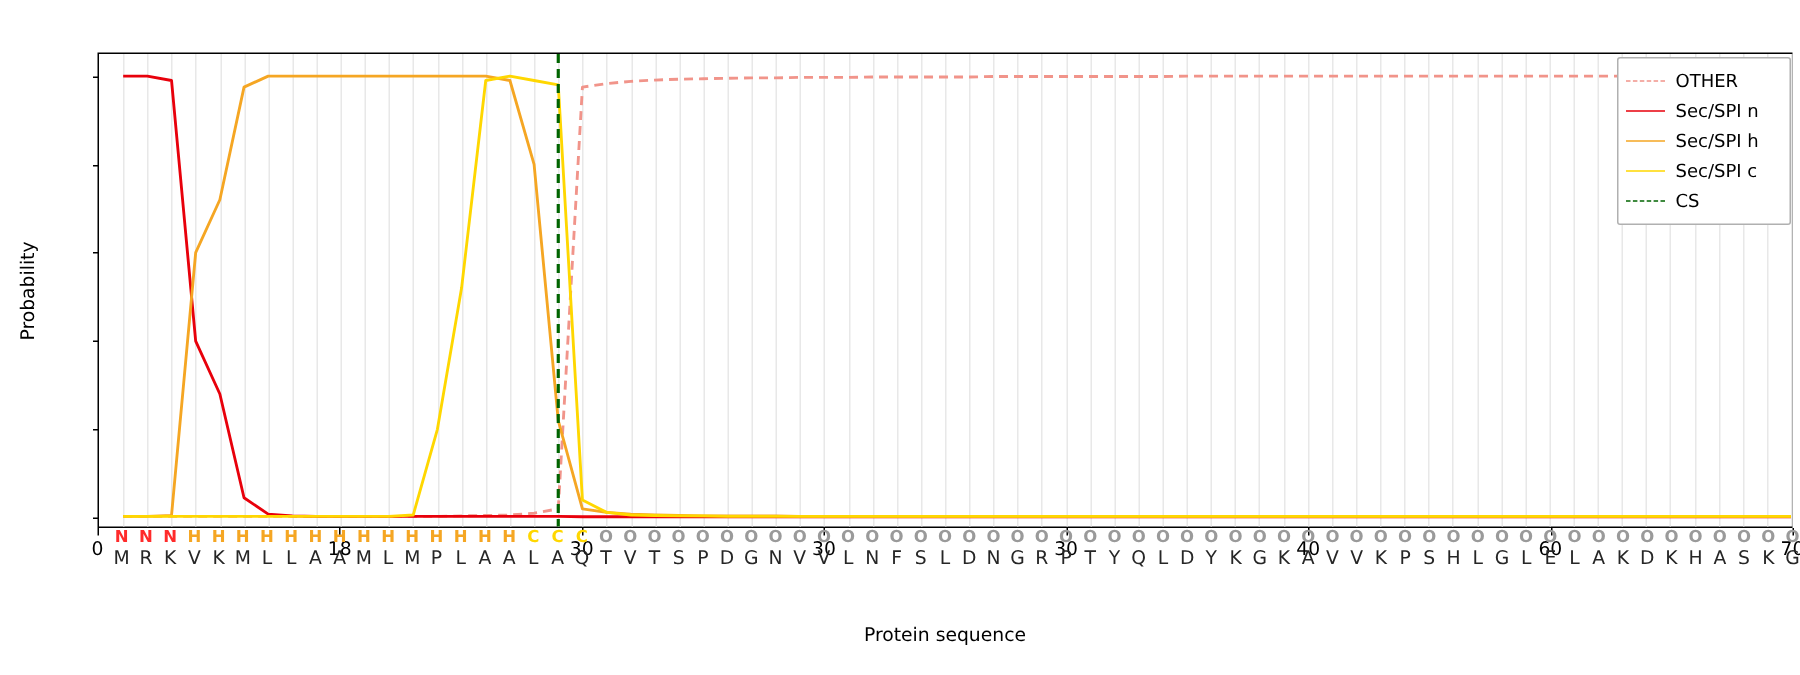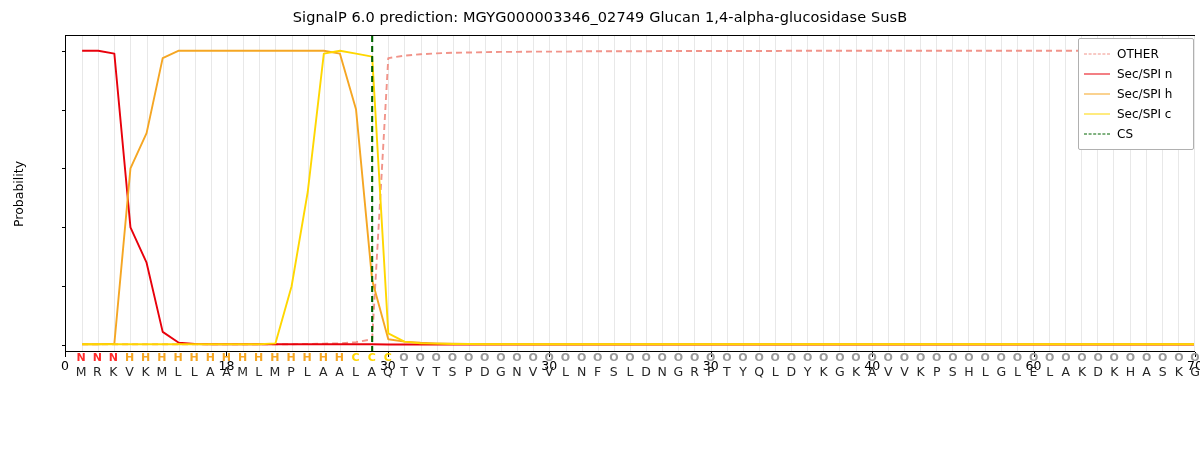--- a/index.html
+++ b/index.html
@@ -59,21 +59,20 @@
     position:absolute;left:0;top:50%;width:100%;height:0;
     border-top-width:1.9px;border-top-style:solid;transform:translateY(-50%);
   }
   .legend-label{font-size:12px;color:#000;white-space:nowrap;}
 </style>
 </head>
 <body>
 
 <div id="root">
 
-  <div id="title">SignalP 6.0 prediction: MGYG000003346_02749 Glucan 1,4-alpha-glucosidase SusB</div>
 
   <div id="plot">
     <div id="gridlayer">
         <div style="position: absolute; top: 0px; bottom: 0px; width: 1px; background: rgb(232, 232, 232); left: 1.42857%;"></div>
         <div style="position: absolute; top: 0px; bottom: 0px; width: 1px; background: rgb(232, 232, 232); left: 2.85714%;"></div>
         <div style="position: absolute; top: 0px; bottom: 0px; width: 1px; background: rgb(232, 232, 232); left: 4.28571%;"></div>
         <div style="position: absolute; top: 0px; bottom: 0px; width: 1px; background: rgb(232, 232, 232); left: 5.71429%;"></div>
         <div style="position: absolute; top: 0px; bottom: 0px; width: 1px; background: rgb(232, 232, 232); left: 7.14286%;"></div>
         <div style="position: absolute; top: 0px; bottom: 0px; width: 1px; background: rgb(232, 232, 232); left: 8.57143%;"></div>
         <div style="position: absolute; top: 0px; bottom: 0px; width: 1px; background: rgb(232, 232, 232); left: 10%;"></div>
@@ -454,20 +453,21 @@
       </div>
       <div class="res-col" style="left: 1113.86px;">
         <div class="region-letter region-O">O</div>
         <div class="aa-letter">K</div>
       </div>
       <div class="res-col" style="left: 1130px;">
         <div class="region-letter region-O">O</div>
         <div class="aa-letter">G</div>
       </div>
     </div>
+  <div id="xlabel">Protein sequence</div>
 
   <div id="legend">
       <div class="legend-row">
         <span class="legend-swatch">
           <i style="border-top-color: rgb(241, 148, 138); border-top-style: dashed;"></i>
         </span>
         <span class="legend-label">OTHER</span>
       </div>
       <div class="legend-row">
         <span class="legend-swatch">

